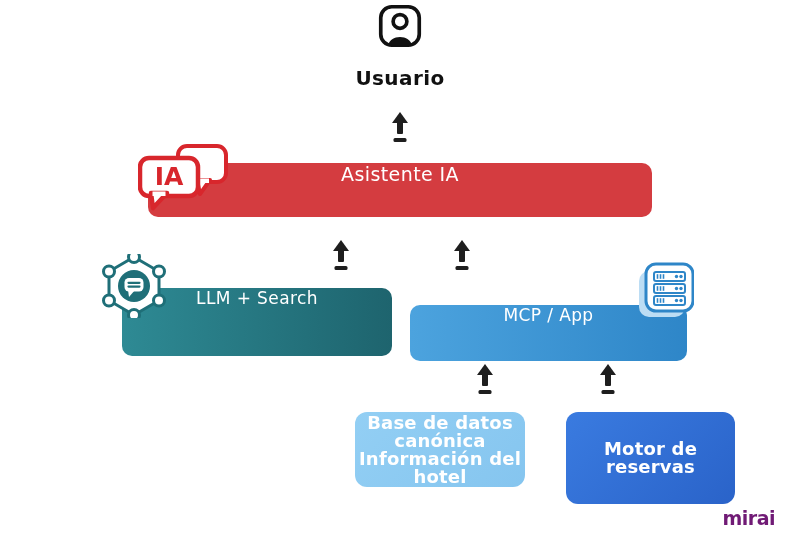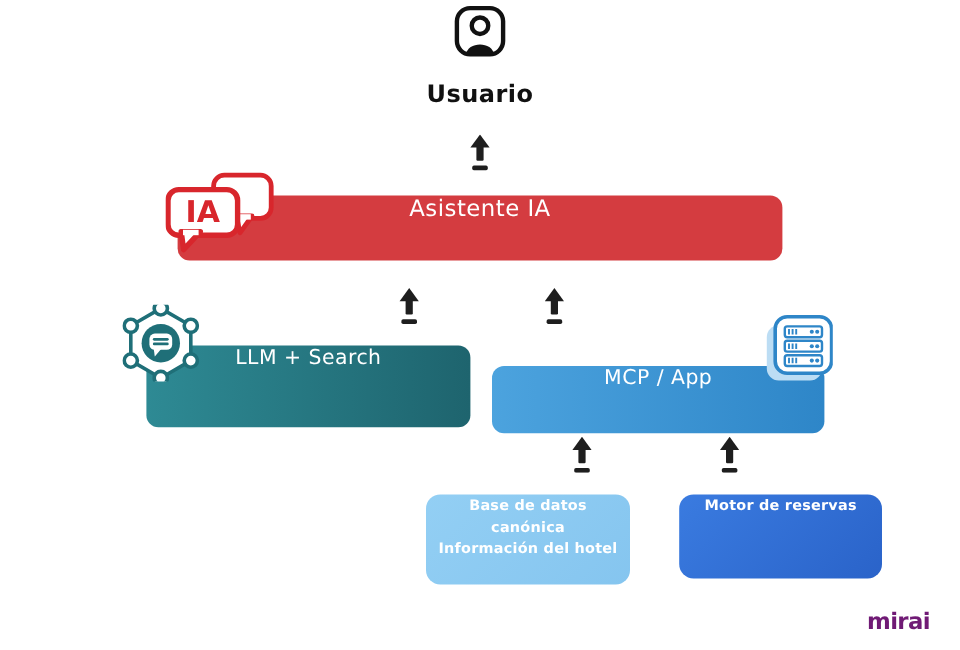--- a/index.html
+++ b/index.html
@@ -9,26 +9,26 @@
   }
   .abs{position:absolute;}
   .node{
     position:absolute;border-radius:10px;color:#ffffff;font-weight:normal;
     display:flex;align-items:flex-start;justify-content:center;letter-spacing:.4px;
   }
   #node-asistente{left:148px;top:163px;width:504px;height:54px;background:#d43c40;font-size:19px;}
   #node-llm{left:122px;top:288px;width:270px;height:68px;background:linear-gradient(90deg,#2e8a94 0%,#1e646e 100%);font-size:17px;}
   #node-mcp{left:410px;top:288px;width:277px;height:56px;background:linear-gradient(90deg,#4ca3de 0%,#2e86c8 100%);font-size:17px;margin-top:17px;}
   .node-small{
-    position:absolute;border-radius:12px;color:#ffffff;font-weight:bold;font-size:12px;
+    position:absolute;border-radius:12px;color:#ffffff;font-weight:bold;font-size:18px;
     line-height:18px;text-align:center;display:flex;flex-direction:column;
-    align-items:center;letter-spacing:.2px;
+    align-items:center;justify-content:center;letter-spacing:.2px;
   }
   #node-base{left:355px;top:412px;width:170px;height:75px;background:linear-gradient(135deg,#93cff4 0%,#85c5ef 100%);}
-  #node-motor{left:566px;top:412px;width:169px;height:70px;background:linear-gradient(135deg,#3a7be0 0%,#2a63c9 100%);}
+  #node-motor{left:566px;top:412px;width:169px;height:92px;background:linear-gradient(135deg,#3a7be0 0%,#2a63c9 100%);}
   .user-label{
     position:absolute;left:330px;top:66px;width:140px;text-align:center;
     color:#111111;font-weight:bold;font-size:20px;letter-spacing:.4px;
   }
   .logo{
     position:absolute;right:25px;bottom:13px;color:#701a75;font-weight:800;
     font-size:19px;letter-spacing:-.5px;
   }
   .arrow{position:absolute;width:18px;height:30px;}
   svg{display:block;}

